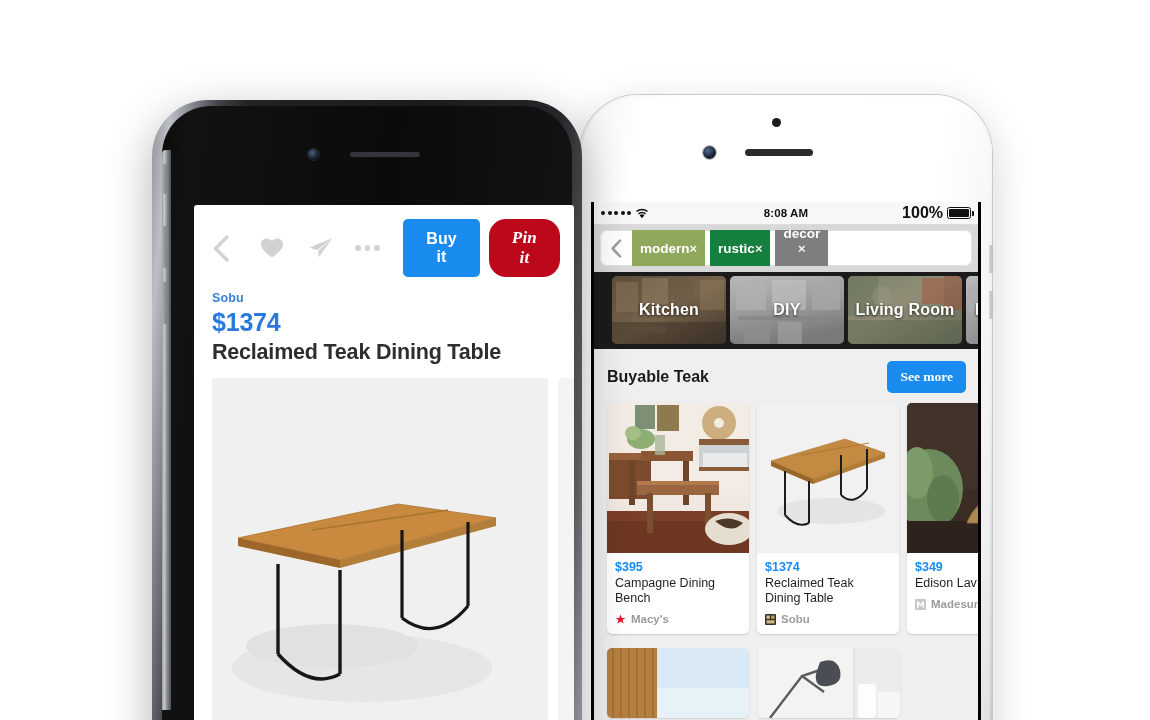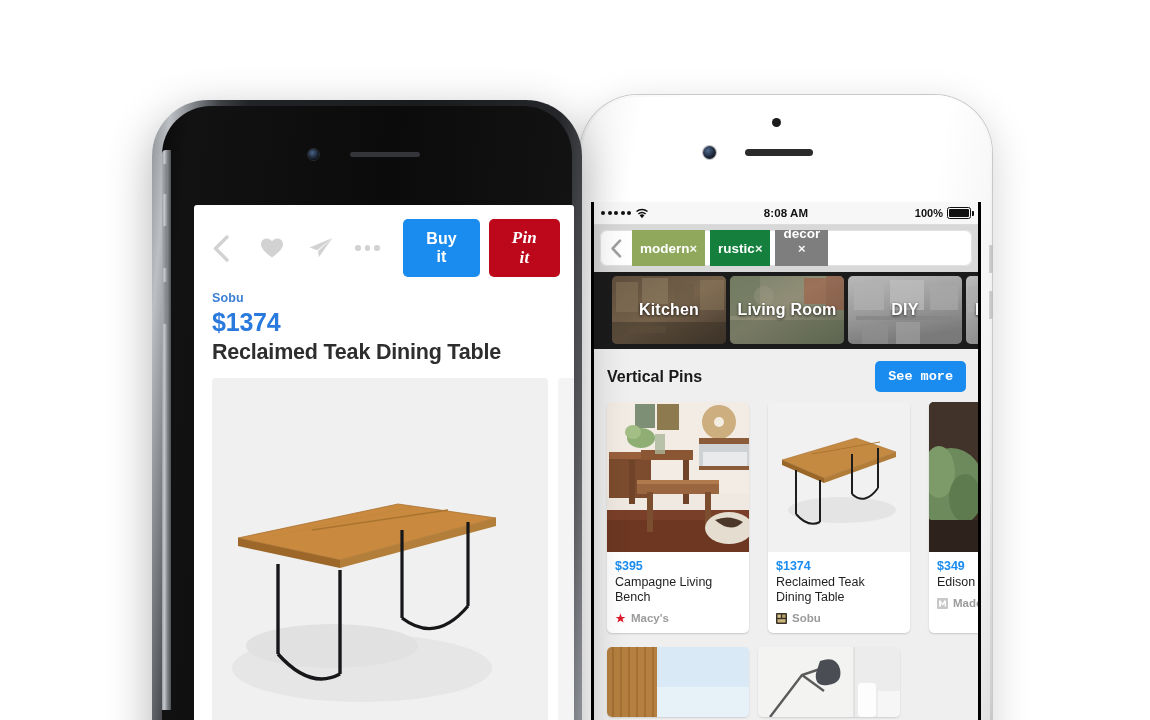--- a/index.html
+++ b/index.html
@@ -44,21 +44,21 @@
   .statusbar{
     position:relative;height:22px;background:#f7f7f7;
     display:flex;align-items:center;padding:0 7px;font-size:11.5px;color:#111;
     border-bottom:1px solid #dcdcdc;
     gap:44px;
   }
   .sb-left{display:flex;align-items:center;gap:4px;}
   .sb-dots{display:flex;gap:2.5px;align-items:center;}
   .sb-dots i{width:4px;height:4px;border-radius:50%;background:#111;display:block;}
   .sb-center{position:absolute;left:0;right:0;text-align:center;font-size:11.5px;font-weight:600;color:#111;letter-spacing:.1px;}
-  .sb-right{margin-left:auto;display:flex;align-items:center;gap:4px;z-index:2;font-size:11px;font-weight:600;}
+  .sb-right{margin-left:auto;display:flex;align-items:center;gap:4px;z-index:2;font-size:16px;font-weight:600;}
   .batt{width:22px;height:10px;border:1.2px solid #111;border-radius:2.5px;position:relative;}
   .batt:after{content:"";position:absolute;right:-3.5px;top:2.5px;width:2px;height:5px;background:#111;border-radius:0 1px 1px 0;}
   .batt i{position:absolute;left:1px;top:1px;bottom:1px;right:1px;background:#111;border-radius:1px;display:block;}
 
   
   .tagbar{background:#d8d8d8;padding:5px 6px 6px 6px;}
   .tagfield{
     background:#fff;border-radius:7px;height:36px;display:flex;align-items:center;
     padding:0 5px;gap:5px;box-shadow:inset 0 0 0 1px #e2e2e2;overflow:hidden;
   }
@@ -83,23 +83,23 @@
     text-shadow:0 1px 3px rgba(0,0,0,.75);letter-spacing:.2px;white-space:nowrap;
   }
   .cat .shade{position:absolute;inset:0;background:rgba(0,0,0,.14);z-index:2;}
 
   
   .section{background:#efefef;}
   .sec-head{display:flex;align-items:center;padding:12px 12px 10px 13px;}
   .sec-title{font-size:16px;font-weight:700;color:#1a1a1a;}
   .seemore{
     margin-left:auto;background:#1a8cf0;color:#fff;border:0;border-radius:5px;
-    padding:8px 13px;font-size:13.5px;font-weight:700;font-family:Liberation Mono, monospace;cursor:pointer;
-  }
-  .cardrow{display:flex;gap:19px;padding:0 12px 10px 13px;}
+    padding:8px 13px;font-size:13.5px;font-weight:700;font-family:Liberation Serif, serif;cursor:pointer;
+  }
+  .cardrow{display:flex;gap:8px;padding:0 12px 10px 13px;}
   .pcard{
     flex:0 0 auto;width:142px;background:#fff;border-radius:5px;overflow:hidden;
     box-shadow:0 1px 2px rgba(0,0,0,.16);
   }
   .pcard .pimg{height:150px;position:relative;overflow:hidden;background:#efefef;}
   .pcard .pinfo{padding:7px 8px 9px 8px;}
   .price{color:#1a8cf0;font-size:12.5px;font-weight:700;line-height:15px;}
   .pname{color:#1f1f1f;font-size:12.5px;line-height:15px;margin-top:1px;}
   .merch{display:flex;align-items:center;gap:5px;margin-top:7px;color:#9b9b9b;font-size:11.5px;font-weight:600;}
   .mbadge{width:11px;height:11px;flex:0 0 11px;display:flex;align-items:center;justify-content:center;border-radius:1px;font-size:9px;}
@@ -135,21 +135,21 @@
   .pin-toolbar{display:flex;align-items:center;padding:14px 14px 10px 18px;gap:0;justify-content:space-between;}
   .ticon{width:48px;display:flex;align-items:center;justify-content:flex-start;color:#d2d2d2;cursor:pointer;}
   .dots3{display:flex;gap:4px;align-items:center;}
   .dots3 i{width:5.5px;height:5.5px;border-radius:50%;background:#d2d2d2;display:block;}
   .tbtns{margin-left:auto;display:flex;gap:9px;}
   .btn-buy{
     background:#1a8cf0;color:#fff;border:0;border-radius:5px;padding:9px 16px;
     font-size:16px;font-weight:700;font-family:inherit;cursor:pointer;letter-spacing:.1px;
   }
   .btn-pin{
-    background:#bd081c;color:#fff;border:0;border-radius:5px;padding:9px 16px;
+    background:#bd081c;color:#fff;border:0;border-radius:17px;padding:9px 16px;
     font-size:17px;font-weight:700;font-family:"Liberation Serif","DejaVu Serif",serif;
     font-style:italic;cursor:pointer;letter-spacing:.2px;
   }
   .pin-meta{padding:4px 18px 0 18px;}
   .brand{color:#3b7fd4;font-size:12.5px;font-weight:700;letter-spacing:.1px;}
   .bigprice{color:#2a7ade;font-size:25px;font-weight:700;line-height:30px;margin-top:2px;letter-spacing:-.2px;}
   .bigtitle{color:#2e2e2e;font-size:21.5px;font-weight:700;line-height:27px;margin-top:2px;letter-spacing:-.2px;}
   .heroarea{display:flex;gap:10px;padding:12px 0 0 18px;}
   .hero{
     flex:0 0 auto;width:336px;height:375px;border-radius:4px;background:#f0f0f0;position:relative;overflow:hidden;
@@ -234,78 +234,78 @@
                 <rect x="4" y="6" width="22" height="30" fill="#9c8667" opacity=".55"></rect>
                 <rect x="30" y="2" width="26" height="26" fill="#b9a483" opacity=".4"></rect>
                 <rect x="62" y="8" width="20" height="34" fill="#7d6a52" opacity=".6"></rect>
                 <rect x="88" y="4" width="24" height="30" fill="#a8906e" opacity=".45"></rect>
                 <rect x="0" y="46" width="114" height="22" fill="#3f352a" opacity=".45"></rect>
                 <rect x="14" y="50" width="40" height="7" rx="3" fill="#6b5a45" opacity=".7"></rect>
               </svg>
               <span class="shade"></span>
               <span>Kitchen</span>
             </div>
-            <div class="cat" id="cat2" style="width:114px;">
-              <svg width="114" height="68" viewBox="0 0 114 68" style="position:absolute;inset:0;z-index:1;">
-                <defs>
-                    <linearGradient id="lg" x1="0" y1="0" x2="1" y2="1">
-                  <stop offset="0" stop-color="#8f9a7c"></stop>
-                      <stop offset="0.45" stop-color="#a9a58b"></stop>
-                      <stop offset="1" stop-color="#6f7a63"></stop>
-                </linearGradient>
-                  </defs>
-                <rect width="114" height="68" fill="url(#lg)"></rect>
-                <rect x="0" y="0" width="30" height="40" fill="#7e8a6d" opacity=".6"></rect>
-                <rect x="74" y="2" width="22" height="26" fill="#c06a4a" opacity=".55"></rect>
-                <rect x="96" y="0" width="18" height="34" fill="#b1563c" opacity=".5"></rect>
-                <rect x="0" y="44" width="114" height="24" fill="#6b7459" opacity=".45"></rect>
-                <circle cx="34" cy="20" r="10" fill="#b8b39a" opacity=".4"></circle>
-              </svg>
-              <span class="shade"></span>
-              <span>Living Room</span>
-            </div>
             <div class="cat" id="cat1" style="width:114px;">
               <svg width="114" height="68" viewBox="0 0 114 68" style="position:absolute;inset:0;z-index:1;">
                 <defs>
                     <linearGradient id="dg" x1="0" y1="0" x2="0.3" y2="1">
                   <stop offset="0" stop-color="#d8d8d8"></stop>
                       <stop offset="0.55" stop-color="#b4b4b4"></stop>
                       <stop offset="1" stop-color="#8e8e8e"></stop>
                 </linearGradient>
                   </defs>
                 <rect width="114" height="68" fill="url(#dg)"></rect>
                 <rect x="6" y="8" width="30" height="26" fill="#cfcfcf" opacity=".7"></rect>
                 <rect x="42" y="4" width="34" height="30" fill="#e2e2e2" opacity=".6"></rect>
                 <rect x="82" y="10" width="28" height="24" fill="#c4c4c4" opacity=".7"></rect>
                 <rect x="8" y="40" width="96" height="4" fill="#9a9a9a" opacity=".7"></rect>
                 <rect x="14" y="48" width="26" height="20" fill="#a8a8a8" opacity=".65"></rect>
                 <rect x="48" y="46" width="24" height="22" fill="#c0c0c0" opacity=".6"></rect>
               </svg>
               <span class="shade"></span>
               <span>DIY</span>
             </div>
+            <div class="cat" id="cat2" style="width:114px;">
+              <svg width="114" height="68" viewBox="0 0 114 68" style="position:absolute;inset:0;z-index:1;">
+                <defs>
+                    <linearGradient id="lg" x1="0" y1="0" x2="1" y2="1">
+                  <stop offset="0" stop-color="#8f9a7c"></stop>
+                      <stop offset="0.45" stop-color="#a9a58b"></stop>
+                      <stop offset="1" stop-color="#6f7a63"></stop>
+                </linearGradient>
+                  </defs>
+                <rect width="114" height="68" fill="url(#lg)"></rect>
+                <rect x="0" y="0" width="30" height="40" fill="#7e8a6d" opacity=".6"></rect>
+                <rect x="74" y="2" width="22" height="26" fill="#c06a4a" opacity=".55"></rect>
+                <rect x="96" y="0" width="18" height="34" fill="#b1563c" opacity=".5"></rect>
+                <rect x="0" y="44" width="114" height="24" fill="#6b7459" opacity=".45"></rect>
+                <circle cx="34" cy="20" r="10" fill="#b8b39a" opacity=".4"></circle>
+              </svg>
+              <span class="shade"></span>
+              <span>Living Room</span>
+            </div>
             <div class="cat" id="cat3" style="width:30px;">
               <svg width="30" height="68" viewBox="0 0 30 68" style="position:absolute;inset:0;z-index:1;">
                 <defs>
                     <linearGradient id="pg" x1="0" y1="0" x2="0.4" y2="1">
                   <stop offset="0" stop-color="#dcdcdc"></stop>
                       <stop offset="1" stop-color="#a4a4a4"></stop>
                 </linearGradient>
                   </defs>
                 <rect width="30" height="68" fill="url(#pg)"></rect>
                 <rect x="2" y="10" width="26" height="26" fill="#cacaca" opacity=".6"></rect>
               </svg>
               <span class="shade"></span>
               <span>D</span>
             </div>
           </div>
 
           <div class="section">
             <div class="sec-head">
-              <span class="sec-title">Vertical Pins</span>
+              <span class="sec-title">Buyable Teak</span>
               <button class="seemore">See more</button>
             </div>
 
             <div class="cardrow">
 
               <div class="pcard">
                 <div class="pimg">
                   <svg width="142" height="150" viewBox="0 0 142 150">
                     <rect width="142" height="150" fill="#efe9e2"></rect>
                     <rect x="0" y="0" width="142" height="92" fill="#f2ece4"></rect>
@@ -329,21 +329,21 @@
                     <rect x="30" y="78" width="82" height="14" fill="#9a6640"></rect>
                     <rect x="30" y="78" width="82" height="4" fill="#b07a4d"></rect>
                     <rect x="40" y="90" width="6" height="40" fill="#7a4e2e"></rect>
                     <rect x="98" y="90" width="6" height="36" fill="#7a4e2e"></rect>
                     <ellipse cx="122" cy="126" rx="24" ry="16" fill="#e5ddd0"></ellipse>
                     <path d="M108 118 q14 -6 28 2 q-12 12 -28 -2z" fill="#4b382a"></path>
                   </svg>
                 </div>
                 <div class="pinfo">
                   <div class="price">$395</div>
-                  <div class="pname">Campagne Living Bench</div>
+                  <div class="pname">Campagne Dining Bench</div>
                   <div class="merch">
                     <span class="mbadge">
                       <svg width="11" height="11" viewBox="0 0 11 11">
                           <path d="M5.5 0.6 6.8 4h3.6L7.5 6.1l1.1 3.5-3.1-2.2-3.1 2.2L3.5 6.1 0.6 4h3.6z" fill="#e01a2b"></path>
                         </svg>
                     </span>
                     <span>Macy's</span>
                   </div>
                 </div>
               </div>

